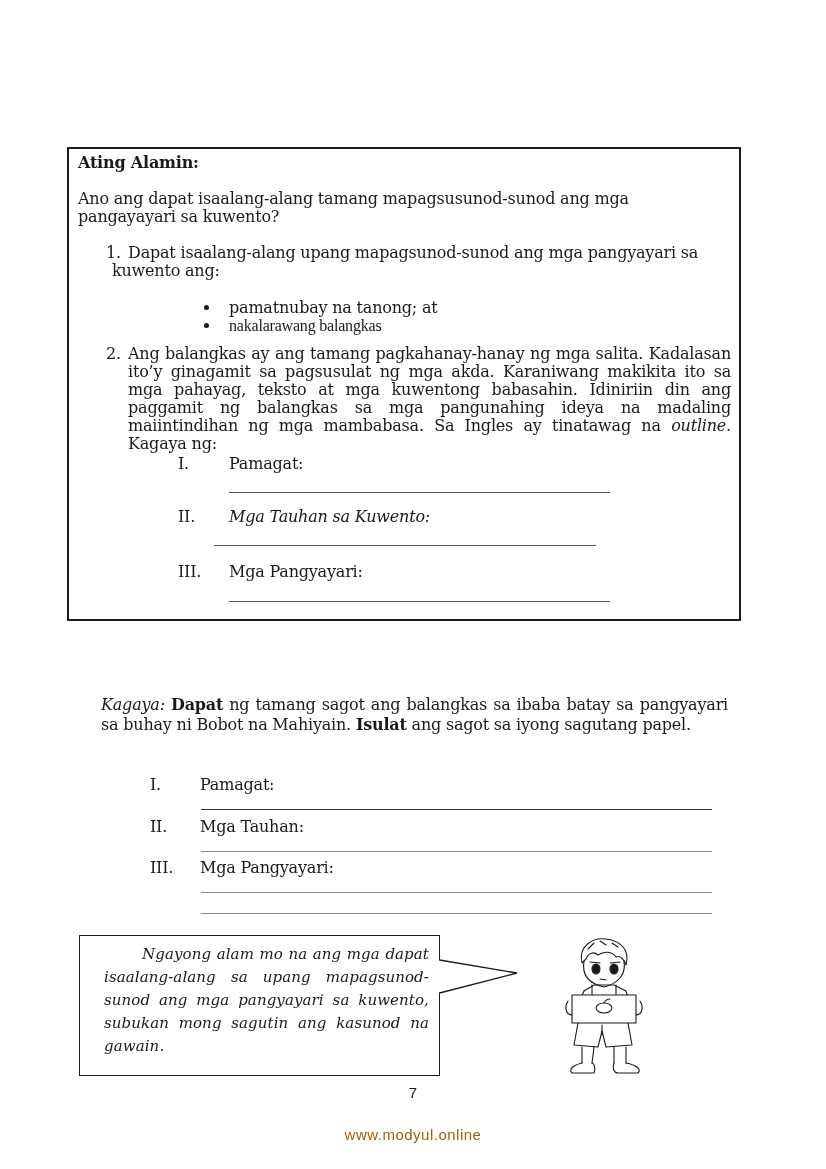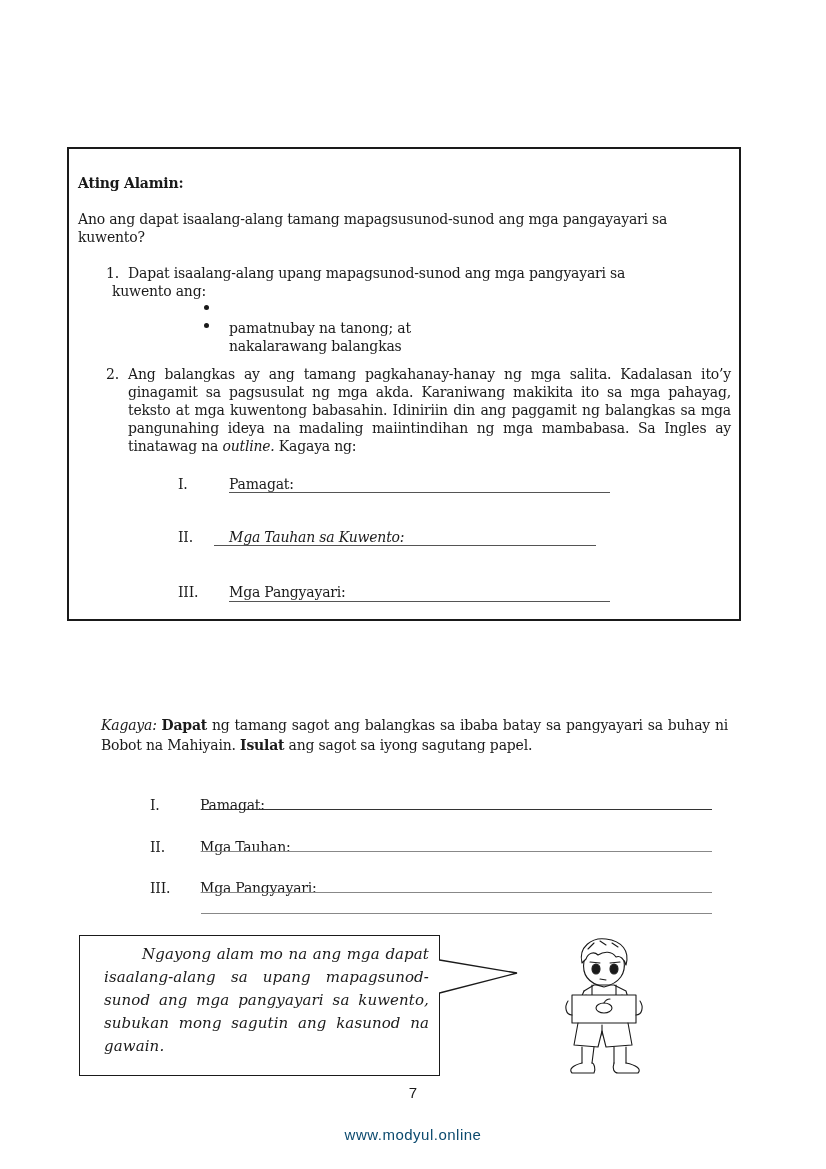--- a/index.html
+++ b/index.html
@@ -1,51 +1,51 @@
 <!DOCTYPE html>
 <html><head>
 <meta charset="utf-8">
 <style>
   html, body { margin:0; padding:0; background:#ffffff; }
   body { width:826px; height:1169px; position:relative; overflow:hidden;
          font-family:"DejaVu Serif", "Liberation Serif", serif; color:#1a1a1a; }
   .abs { position:absolute; }
-  .txt { font-size:14px; line-height:18px; letter-spacing:-0.2px;margin-top:20px; }
+  .txt { font-size:16px; line-height:18px; letter-spacing:-0.2px; }
   .box { position:absolute; left:67px; top:147px; width:674px; height:474px;
          border:2px solid #1a1a1a; box-sizing:border-box; }
   .justify { text-align:justify; text-align-last:left; }
   .bold { font-weight:bold; }
   .line { position:absolute; height:0; border-top:1.2px solid #555; }
   .callout { position:absolute; left:79px; top:935px; width:361px; height:141px;
              border:1.3px solid #1a1a1a; box-sizing:border-box; background:#fff; }
   .callout-text { position:absolute; left:104px; top:943px; width:325px;
                   font-family:"DejaVu Serif", serif; font-style:italic;
                   font-size:15px; line-height:23px; text-align:justify;
                   text-align-last:left; letter-spacing:0.1px; }
   .bullet { position:absolute; width:5px; height:5px; border-radius:50%; background:#1a1a1a; }
   .pageno { font-family:"Liberation Sans", sans-serif; font-size:15px; }
-  .watermark { font-family:"Liberation Sans", sans-serif; font-size:15px; color:#0c4a6e; letter-spacing:0.5px; }
+  .watermark { font-family:"Liberation Sans", sans-serif; font-size:15px; color:#a16207; letter-spacing:0.5px; }
 </style>
 </head>
 <body>
 
 <div class="box"></div>
 
 <div class="abs txt bold" style="left:78px; top:154px;">Ating Alamin:</div>
 
 <div class="abs txt" style="left:78px; top:190px; width:652px;">Ano ang dapat isaalang-alang tamang mapagsusunod-sunod ang mga pangayayari sa kuwento?</div>
 
 <div class="abs txt" style="left:106px; top:244px;">1.</div>
 <div class="abs txt" style="left:128px; top:244px;">Dapat isaalang-alang upang mapagsunod-sunod ang mga pangyayari sa</div>
 <div class="abs txt" style="left:112px; top:262px;">kuwento ang:</div>
 
 <span class="bullet" style="left:204px; top:305px;"></span>
 <div class="abs txt" style="left:229px; top:299px;">pamatnubay na tanong; at</div>
 <span class="bullet" style="left:204px; top:323px;"></span>
-<div class="abs txt" style="left:229px; top:317px;">nakalarawang balangkas</div>
+<div class="abs txt" style="left:229px; top:317px;font-family:Liberation Serif, serif;">nakalarawang balangkas</div>
 
 <div class="abs txt" style="left:106px; top:345px;">2.</div>
 <div class="abs txt justify" style="left:128px; top:345px; width:603px;"><span>Ang balangkas ay ang tamang pagkahanay-hanay ng mga salita. Kadalasan ito’y ginagamit sa pagsusulat ng mga akda. Karaniwang makikita ito sa mga pahayag, teksto at mga kuwentong babasahin. Idiniriin din ang paggamit ng balangkas sa mga pangunahing ideya na madaling maiintindihan ng mga mambabasa. Sa Ingles ay tinatawag na </span><em>outline.</em><span> Kagaya ng:</span></div>
 
 <div class="abs txt" style="left:178px; top:455px;">I.</div>
 <div class="abs txt" style="left:229px; top:455px;">Pamagat:</div>
 <div class="line" style="left:229px; top:492px; width:381px;"></div>
 
 <div class="abs txt" style="left:178px; top:508px;">II.</div>
 <div class="abs txt" style="left:229px; top:508px;font-style:italic;">Mga Tauhan sa Kuwento:</div>

